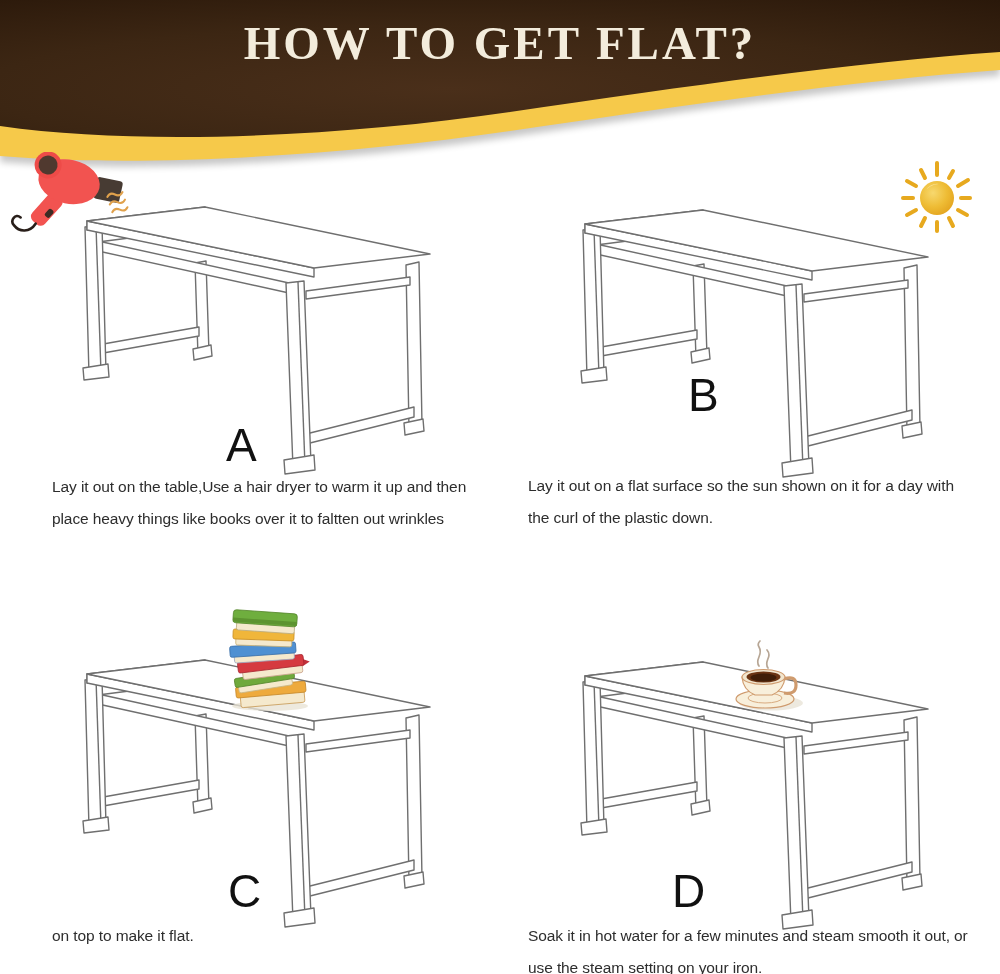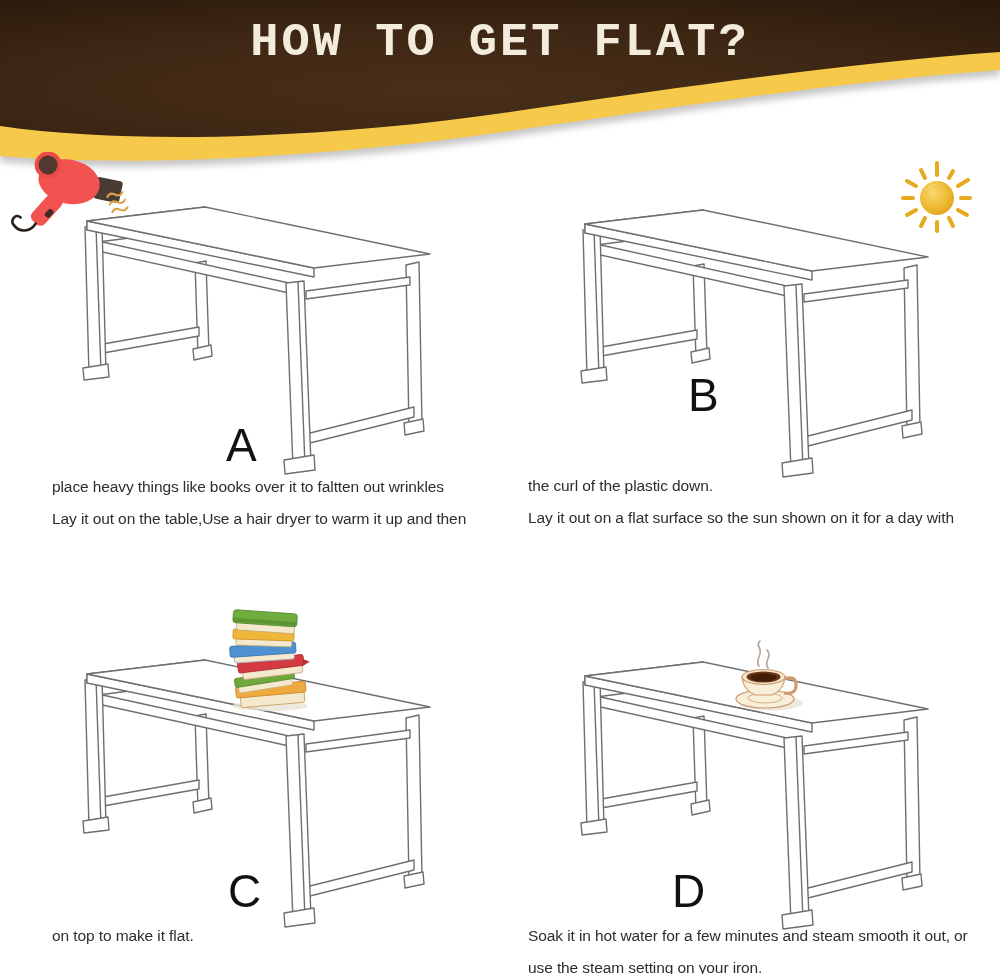--- a/index.html
+++ b/index.html
@@ -4,21 +4,21 @@
 <style>
   html,body{margin:0;padding:0;background:#ffffff;}
   .page{
     position:relative;width:1000px;height:974px;background:#ffffff;overflow:hidden;
     font-family:"Liberation Sans",sans-serif;
   }
   
   .banner-svg{position:absolute;left:0;top:0;width:1000px;height:180px;display:block;}
   .page-title{
     position:absolute;left:0;top:16px;width:1000px;text-align:center;
-    font-family:Liberation Mono, monospace;
+    font-family:Liberation Serif, serif;
     font-size:47px;font-weight:600;letter-spacing:3px;color:#f3ecdc;
   }
   
   .table-svg{position:absolute;width:400px;height:290px;}
   .table-a{left:58px;top:197px;}
   .table-b{left:556px;top:200px;}
   .table-c{left:58px;top:650px;}
   .table-d{left:556px;top:652px;}
   .icon-svg{position:absolute;}
   .hairdryer{left:10px;top:152px;width:130px;height:90px;}
@@ -114,22 +114,22 @@
       <circle cx="34" cy="18" r="9.5" fill="#50392f"></circle>
     </g>
     <g transform="rotate(-18 108 52)" stroke="#e0a14c" stroke-width="2" fill="none" stroke-linecap="round">
       <path d="M100,42 q4,-4 8,0 t8,0"></path>
       <path d="M100,50 q4,-4 8,0 t8,0"></path>
       <path d="M100,58 q4,-4 8,0 t8,0"></path>
     </g>
   </svg>
   <div class="letter letter-a">A</div>
   <div class="caption caption-a">
+    <div class="cap-line">Lay it out on the table,Use a hair dryer to warm it up and then</div>
     <div class="cap-line">place heavy things like books over it to faltten out wrinkles</div>
-    <div class="cap-line">Lay it out on the table,Use a hair dryer to warm it up and then</div>
   </div>
 
   <svg class="table-svg table-b" viewBox="0 0 400 290">
       <use href="#tbl"></use>
     </svg>
   <svg class="icon-svg sun" viewBox="0 0 85 85" xmlns="http://www.w3.org/2000/svg">
     <defs>
       <radialGradient id="sunGrad" cx="38%" cy="35%" r="75%">
         <stop offset="0%" stop-color="#f7d86e"></stop>
         <stop offset="55%" stop-color="#eebc35"></stop>
@@ -148,22 +148,22 @@
       <line x1="21" y1="54" x2="12" y2="59"></line>
       <line x1="18" y1="42" x2="8" y2="42"></line>
       <line x1="21" y1="30" x2="12" y2="25"></line>
       <line x1="30" y1="22" x2="26" y2="14"></line>
     </g>
     <circle cx="42" cy="42" r="17" fill="url(#sunGrad)"></circle>
     <path d="M30,36 a13,13 0 0 1 14,-8 a17,12 0 0 0 -14,8" fill="#f9e49a" opacity="0.9"></path>
   </svg>
   <div class="letter letter-b">B</div>
   <div class="caption caption-b">
+    <div class="cap-line">Lay it out on a flat surface so the sun shown on it for a day with</div>
     <div class="cap-line">the curl of the plastic down.</div>
-    <div class="cap-line">Lay it out on a flat surface so the sun shown on it for a day with</div>
   </div>
 
   <svg class="table-svg table-c" viewBox="0 0 400 290">
       <use href="#tbl"></use>
     </svg>
   <svg class="icon-svg books" viewBox="0 0 95 112" xmlns="http://www.w3.org/2000/svg">
     <ellipse cx="50" cy="106" rx="38" ry="5" fill="#e8e3d6" opacity="0.8"></ellipse>
 
     <g transform="rotate(-5 52 92)">
       <rect x="20" y="92" width="64" height="13" rx="2" fill="#f5e9cd" stroke="#c89a55" stroke-width="0.8"></rect>

